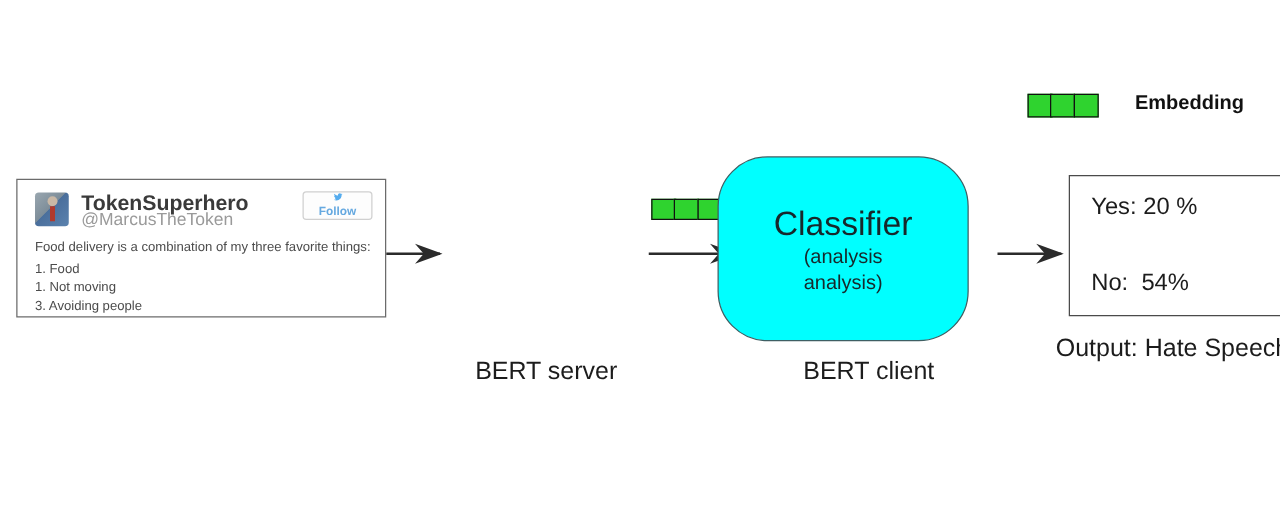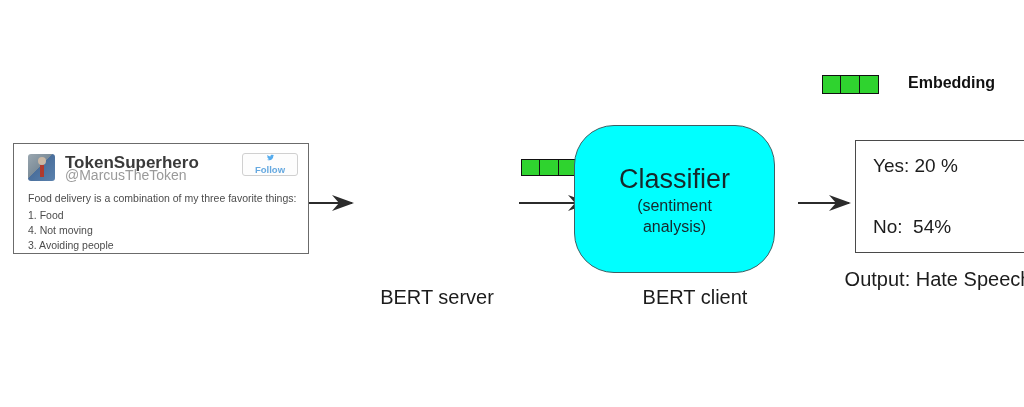--- a/index.html
+++ b/index.html
@@ -98,35 +98,35 @@
       <div class="tweet-handle">@MarcusTheToken</div>
       <div class="follow-btn">
         <svg viewBox="0 0 24 24">
             <path d="M23.954 4.569c-.885.389-1.83.654-2.825.775 1.014-.611 1.794-1.574 2.163-2.723-.951.555-2.005.959-3.127 1.184-.896-.959-2.173-1.559-3.591-1.559-2.717 0-4.92 2.203-4.92 4.917 0 .39.045.765.127 1.124C7.691 8.094 4.066 6.13 1.64 3.161c-.427.722-.666 1.561-.666 2.475 0 1.71.87 3.213 2.188 4.096-.807-.026-1.566-.248-2.228-.616v.061c0 2.385 1.693 4.374 3.946 4.827-.413.111-.849.171-1.296.171-.314 0-.615-.03-.916-.086.631 1.953 2.445 3.377 4.604 3.417-1.68 1.319-3.809 2.105-6.102 2.105-.39 0-.779-.023-1.17-.067 2.189 1.394 4.768 2.209 7.557 2.209 9.054 0 13.999-7.496 13.999-13.986 0-.209 0-.42-.015-.63.961-.689 1.8-1.56 2.46-2.548l-.047-.02z"></path>
           </svg>
         <span class="follow-label">Follow</span>
       </div>
     </div>
     <div class="tweet-body">Food delivery is a combination of my three favorite things:</div>
     <div class="tweet-line l1">1.  Food</div>
-    <div class="tweet-line l2">4.  Not moving</div>
+    <div class="tweet-line l2">1.  Not moving</div>
     <div class="tweet-line l3">3.  Avoiding people</div>
   </div>
 
   <div class="caption cap-bert">BERT server</div>
 
   <div class="embed embed-mid">
     <div class="cell"></div>
     <div class="cell"></div>
     <div class="cell"></div>
   </div>
 
   <div class="classifier-box">
     <div class="classifier-title">Classifier</div>
-    <div class="classifier-sub">(sentiment</div>
+    <div class="classifier-sub">(analysis</div>
     <div class="classifier-sub">analysis)</div>
   </div>
   <div class="caption cap-classifier">BERT client</div>
 
   <div class="output-box">
     <div class="output-yes">Yes: 20 %</div>
     <div class="output-no">No:  54%</div>
   </div>
   <div class="caption cap-output">Output: Hate Speech</div>
 

